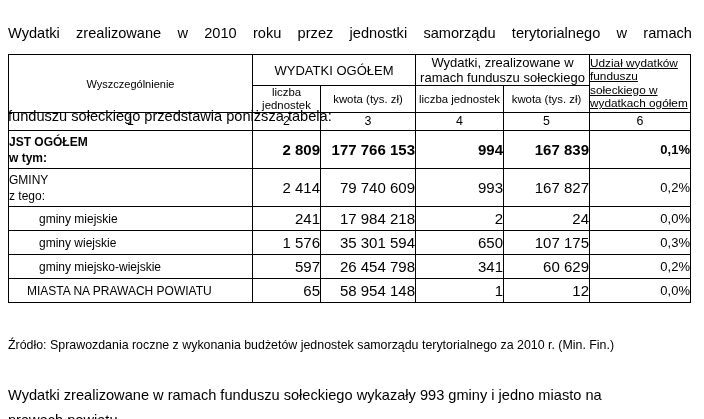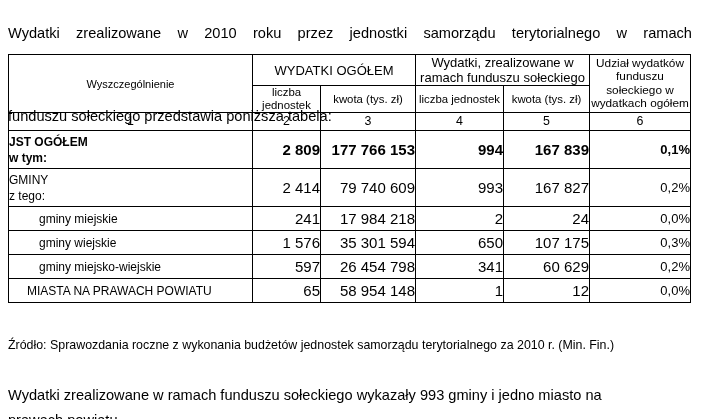--- a/index.html
+++ b/index.html
@@ -95,25 +95,26 @@
     padding: 2px 4px;
   }
   .sub-head {
     text-align: center;
     font-weight: bold;
     font-size: 11.4px;
     line-height: 13px;
     padding: 3px 2px;
   }
   .side-head {
-    text-align: center;
+    text-align: left;
     font-weight: bold;
     font-size: 11.8px;
     line-height: 13.5px;
     padding: 3px 4px;
+    text-decoration: underline;
   }
   .numrow td {
     text-align: center;
     font-size: 12.4px;
     height: 17px;
     line-height: 17px;
   }
 
   .lbl {
     text-align: left;

